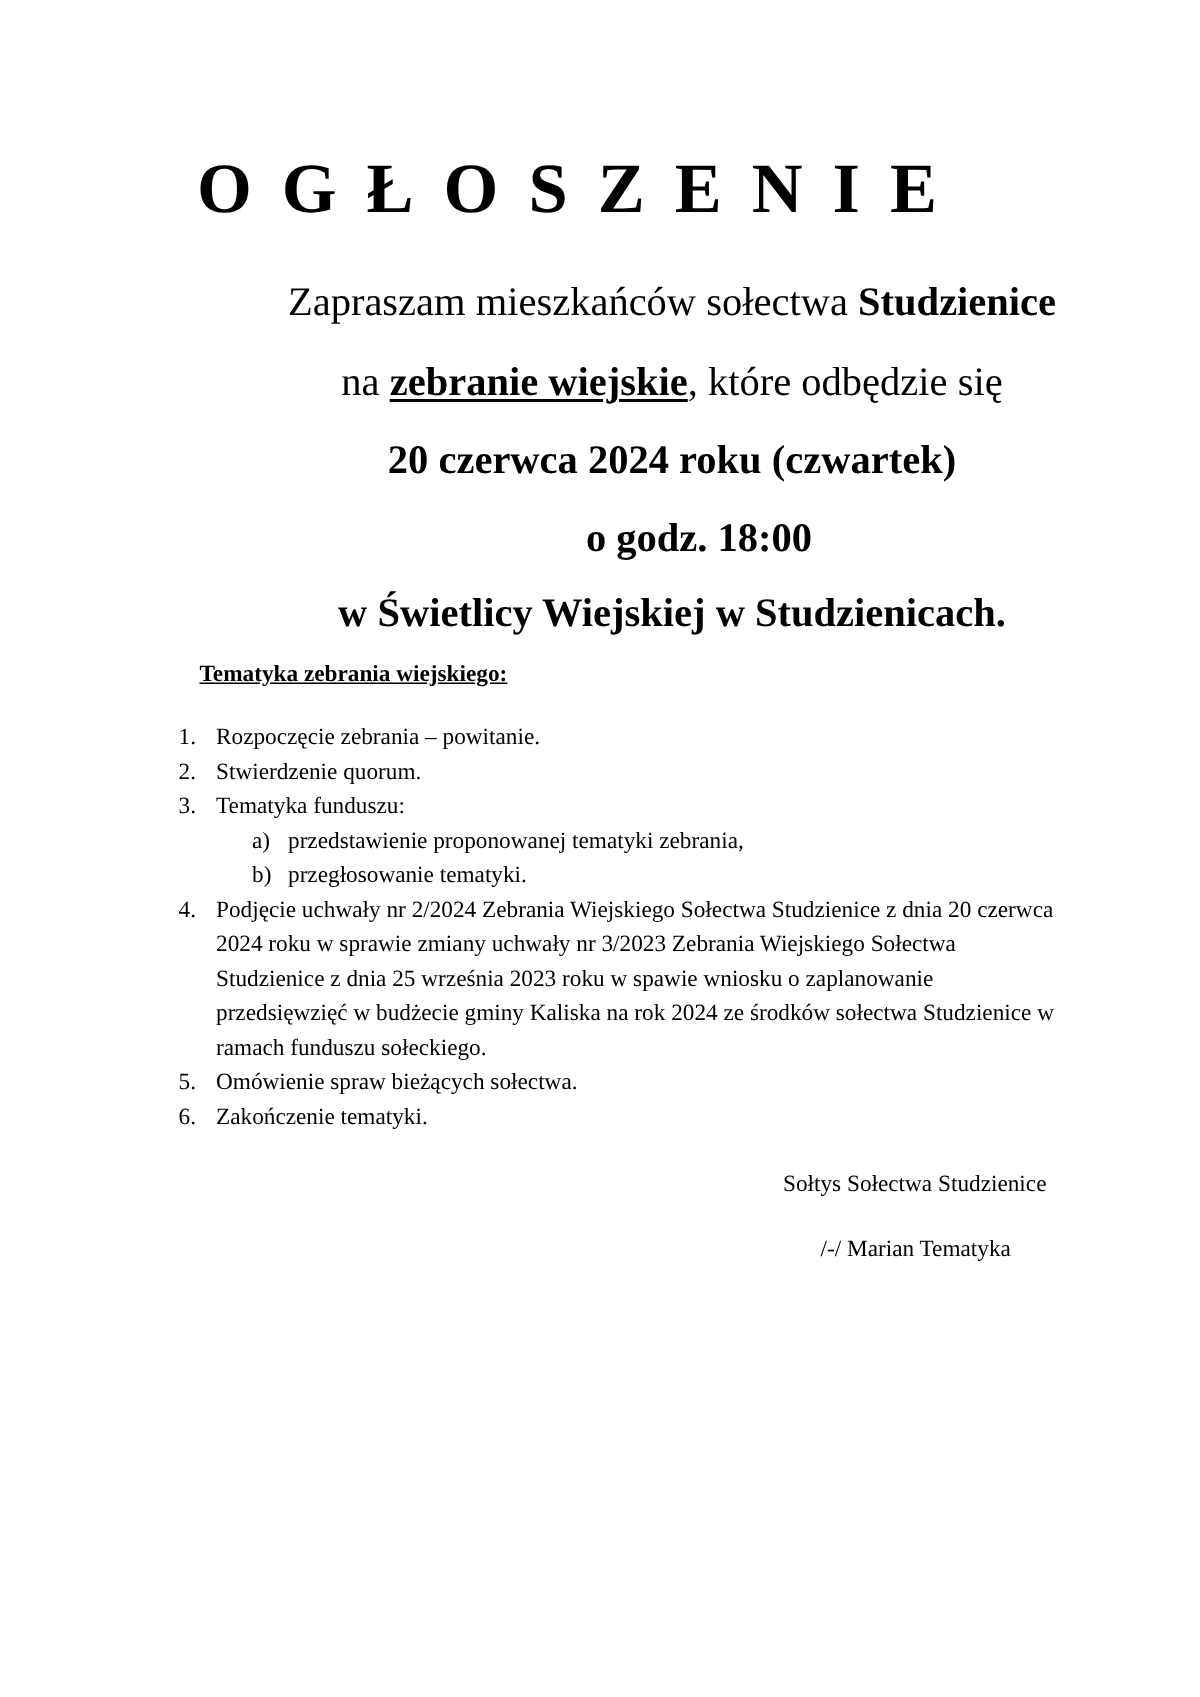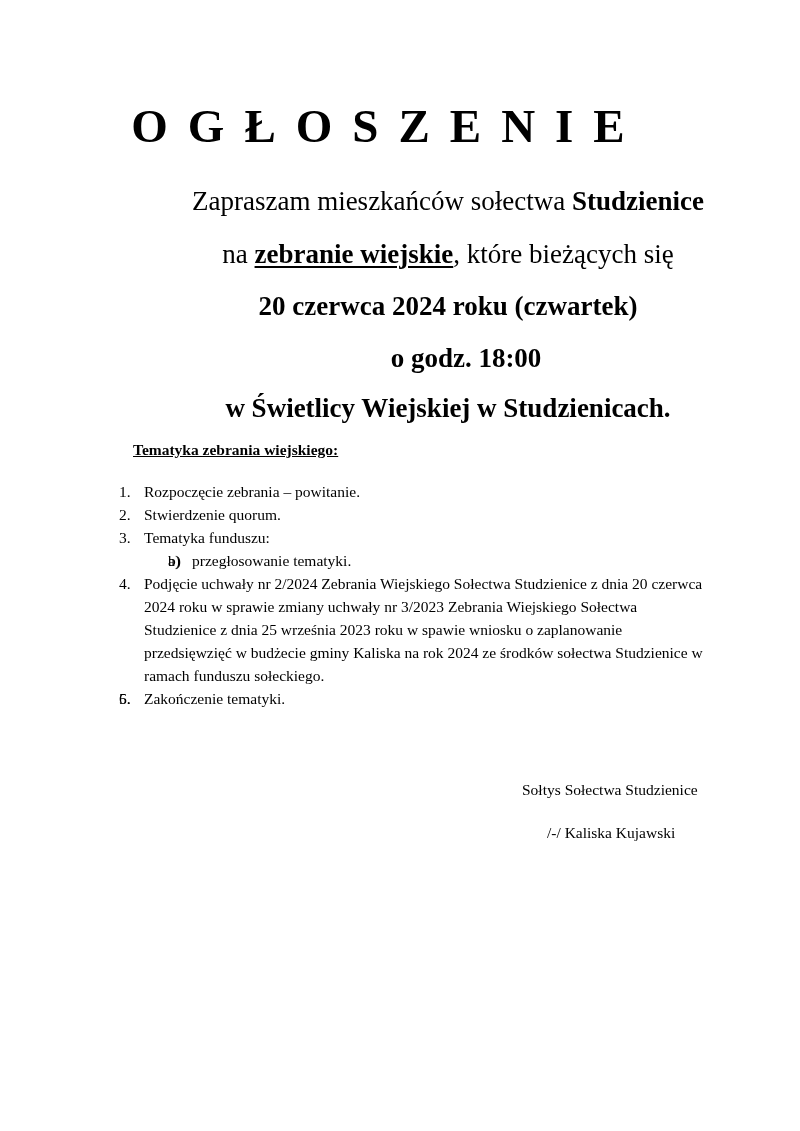--- a/index.html
+++ b/index.html
@@ -96,21 +96,21 @@
     .sig-title { top: 780px; padding-left: 522px; box-sizing: border-box; }
     .sig-name { top: 823px; padding-left: 547px; box-sizing: border-box; }
   </style>
 </head>
 <body>
 
 <div class="title">OGŁOSZENIE</div>
 
 <div class="intro-line l1"><span>Zapraszam mieszkańców sołectwa </span><span class="bold">Studzienice</span></div>
 
-<div class="intro-line l2"><span>na </span><span class="bold-underline">zebranie wiejskie</span><span>, które bieżących się</span></div>
+<div class="intro-line l2"><span>na </span><span class="bold-underline">zebranie wiejskie</span><span>, które odbędzie się</span></div>
 
 <div class="intro-line l3">20 czerwca 2024 roku (czwartek)</div>
 <div class="intro-line l4">o godz. 18:00</div>
 <div class="intro-line l5">w Świetlicy Wiejskiej w Studzienicach.</div>
 
 <div class="agenda-heading">Tematyka zebrania wiejskiego:</div>
 
 <div class="agenda">
   <div class="item">
     <span class="num">1.</span>
@@ -119,32 +119,34 @@
   <div class="item">
     <span class="num">2.</span>
     <span>Stwierdzenie quorum.</span>
   </div>
   <div class="item">
     <span class="num">3.</span>
     <span>Tematyka funduszu:</span>
   </div>
   <div class="subitem">
     <span class="num">a)</span>
+    <span>przedstawienie proponowanej tematyki zebrania,</span>
   </div>
   <div class="subitem">
     <span class="num">b)</span>
     <span>przegłosowanie tematyki.</span>
   </div>
   <div class="item">
     <span class="num">4.</span>
     <span class="item-4-text">Podjęcie uchwały nr 2/2024 Zebrania Wiejskiego Sołectwa Studzienice z dnia 20 czerwca 2024 roku w sprawie zmiany uchwały nr 3/2023 Zebrania Wiejskiego Sołectwa Studzienice z dnia 25 września 2023 roku w spawie wniosku o zaplanowanie przedsięwzięć w budżecie gminy Kaliska na rok 2024 ze środków sołectwa Studzienice w ramach funduszu sołeckiego.</span>
   </div>
   <div class="item">
     <span class="num">5.</span>
+    <span>Omówienie spraw bieżących sołectwa.</span>
   </div>
   <div class="item">
     <span class="num">6.</span>
     <span>Zakończenie tematyki.</span>
   </div>
 </div>
 
 <div class="signature sig-title">Sołtys Sołectwa Studzienice</div>
-<div class="signature sig-name">/-/ Kaliska Kujawski</div>
+<div class="signature sig-name">/-/ Marian Tematyka</div>
 
 </body></html>

